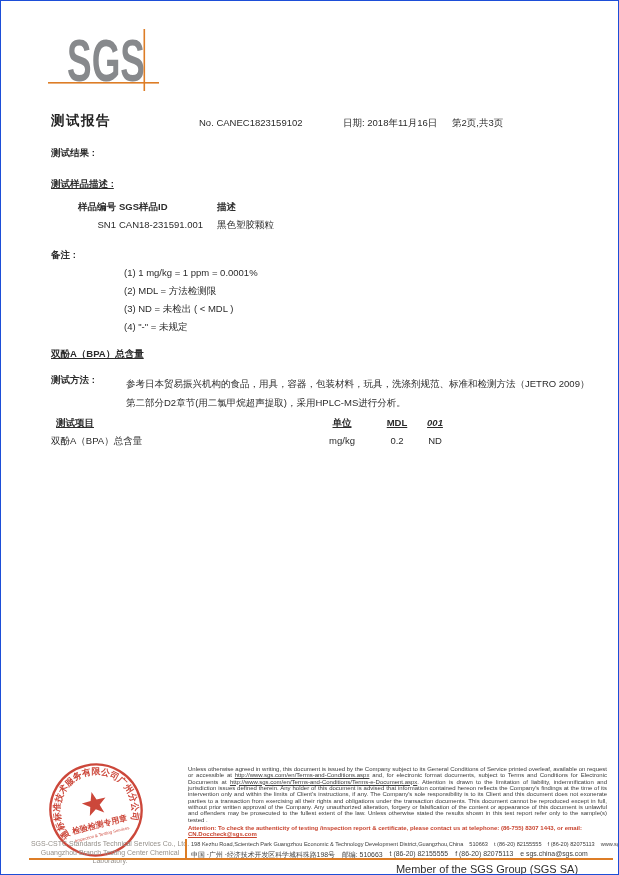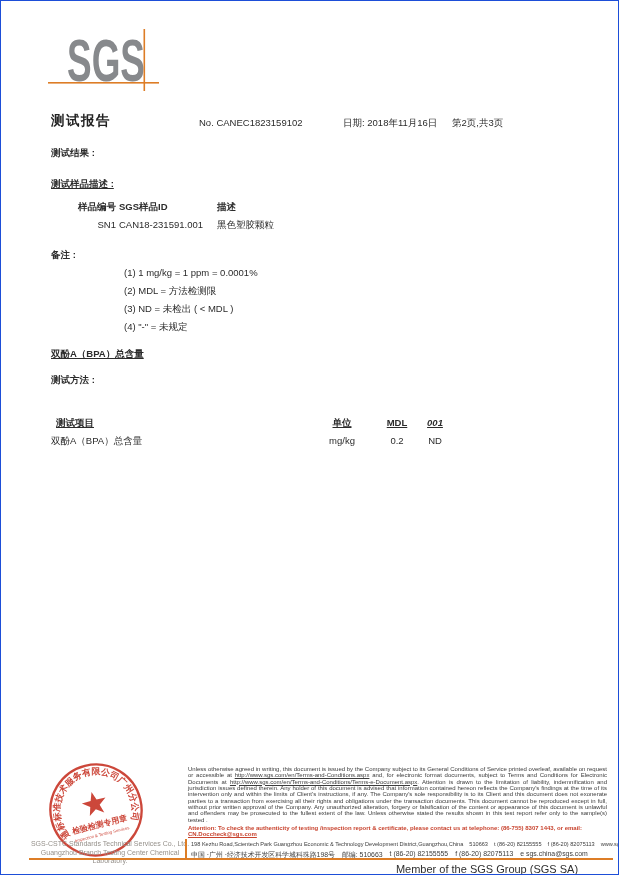--- a/index.html
+++ b/index.html
@@ -90,20 +90,21 @@
   <div class="abs fs st-r st-c3">黑色塑胶颗粒</div>
 
   <div class="abs fs lbl notes-label">备注 :</div>
   <div class="abs fs note note-0">(1) 1 mg/kg = 1 ppm = 0.0001%</div>
   <div class="abs fs note note-1">(2) MDL = 方法检测限</div>
   <div class="abs fs note note-2">(3) ND = 未检出 ( &lt; MDL )</div>
   <div class="abs fs note note-3">(4) "-" = 未规定</div>
 
   <div class="abs fs bpa-heading">双酚A（BPA）总含量</div>
   <div class="abs fs lbl method-label">测试方法 :</div>
+  <div class="abs fs method-text">参考日本贸易振兴机构的食品，用具，容器，包装材料，玩具，洗涤剂规范、标准和检测方法（JETRO 2009）第二部分D2章节(用二氯甲烷超声提取)，采用HPLC-MS进行分析。</div>
 
   <div class="abs fs rt-h rt-item-h">测试项目</div>
   <div class="abs fs rt-h col-unit ctr">单位</div>
   <div class="abs fs rt-h col-mdl ctr">MDL</div>
   <div class="abs fs rt-h col-001 ctr it">001</div>
   <div class="abs fs rt-r rt-item">双酚A（BPA）总含量</div>
   <div class="abs fs rt-r col-unit ctr">mg/kg</div>
   <div class="abs fs rt-r col-mdl ctr">0.2</div>
   <div class="abs fs rt-r col-001 ctr">ND</div>
 

